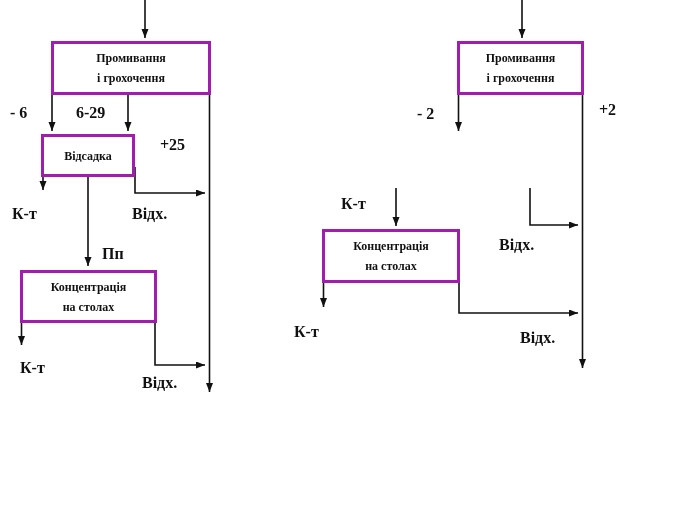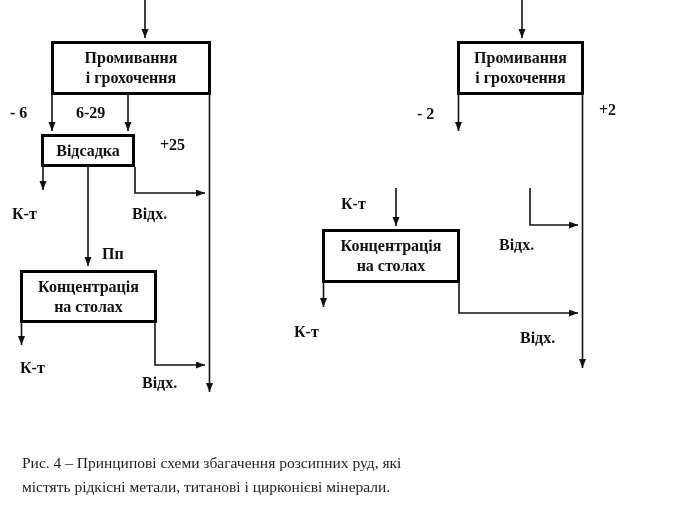--- a/index.html
+++ b/index.html
@@ -17,28 +17,28 @@
     overflow: hidden;
   }
   #wires {
     position: absolute;
     left: 0; top: 0;
     width: 699px; height: 512px;
   }
   .box {
     position: absolute;
     box-sizing: border-box;
-    border: 3px solid #000000;
+    border: 3px solid #a21caf;
     background: #ffffff;
     display: flex;
     align-items: center;
     justify-content: center;
     text-align: center;
     font-weight: bold;
-    font-size: 16px;
+    font-size: 12px;
     line-height: 20px;
     white-space: pre-line;
   }
   .lbl {
     position: absolute;
     font-weight: bold;
     font-size: 16px;
     line-height: 17px;
     white-space: nowrap;
   }
@@ -47,21 +47,21 @@
     left: 22px;
     top: 451px;
     width: 470px;
     font-size: 15.5px;
     line-height: 24px;
     white-space: pre-line;
     color: #222222;
   }
   
   #box-l-wash  { left: 51px;  top: 41px;  width: 160px; height: 54px; }
-  #box-l-jig   { left: 41px;  top: 134px; width: 94px;  height: 33px; }
+  #box-l-jig   { left: 41px;  top: 134px; width: 94px;  height: 43px; }
   #box-l-table { left: 20px;  top: 270px; width: 137px; height: 53px; }
   #box-r-wash  { left: 457px; top: 41px;  width: 127px; height: 54px; }
   #box-r-spiral{ left: 393px; top: 134px; width: 139px; height: 54px; }
   #box-r-table { left: 322px; top: 229px; width: 138px; height: 54px; }
   
   #lbl-l-minus6 { left: 10px;  top: 104px; }
   #lbl-l-625    { left: 76px;  top: 104px; }
   #lbl-l-plus25 { left: 160px; top: 104px; margin-top: 32px; }
   #lbl-l-kt1    { left: 12px;  top: 205px; }
   #lbl-l-vidkh1 { left: 132px; top: 205px; }
@@ -128,16 +128,14 @@
   <div class="lbl" id="lbl-l-kt2">К-т</div>
   <div class="lbl" id="lbl-l-vidkh2">Відх.</div>
 
   <div class="lbl" id="lbl-r-minus2">- 2</div>
   <div class="lbl" id="lbl-r-plus2">+2</div>
   <div class="lbl" id="lbl-r-kt1">К-т</div>
   <div class="lbl" id="lbl-r-vidkh1">Відх.</div>
   <div class="lbl" id="lbl-r-kt2">К-т</div>
   <div class="lbl" id="lbl-r-vidkh2">Відх.</div>
 
-  <div id="caption">Рис. 4 – Принципові схеми збагачення розсипних руд, які
-містять рідкісні метали, титанові і цирконієві мінерали.</div>
 
 </div>
 
 </body></html>

